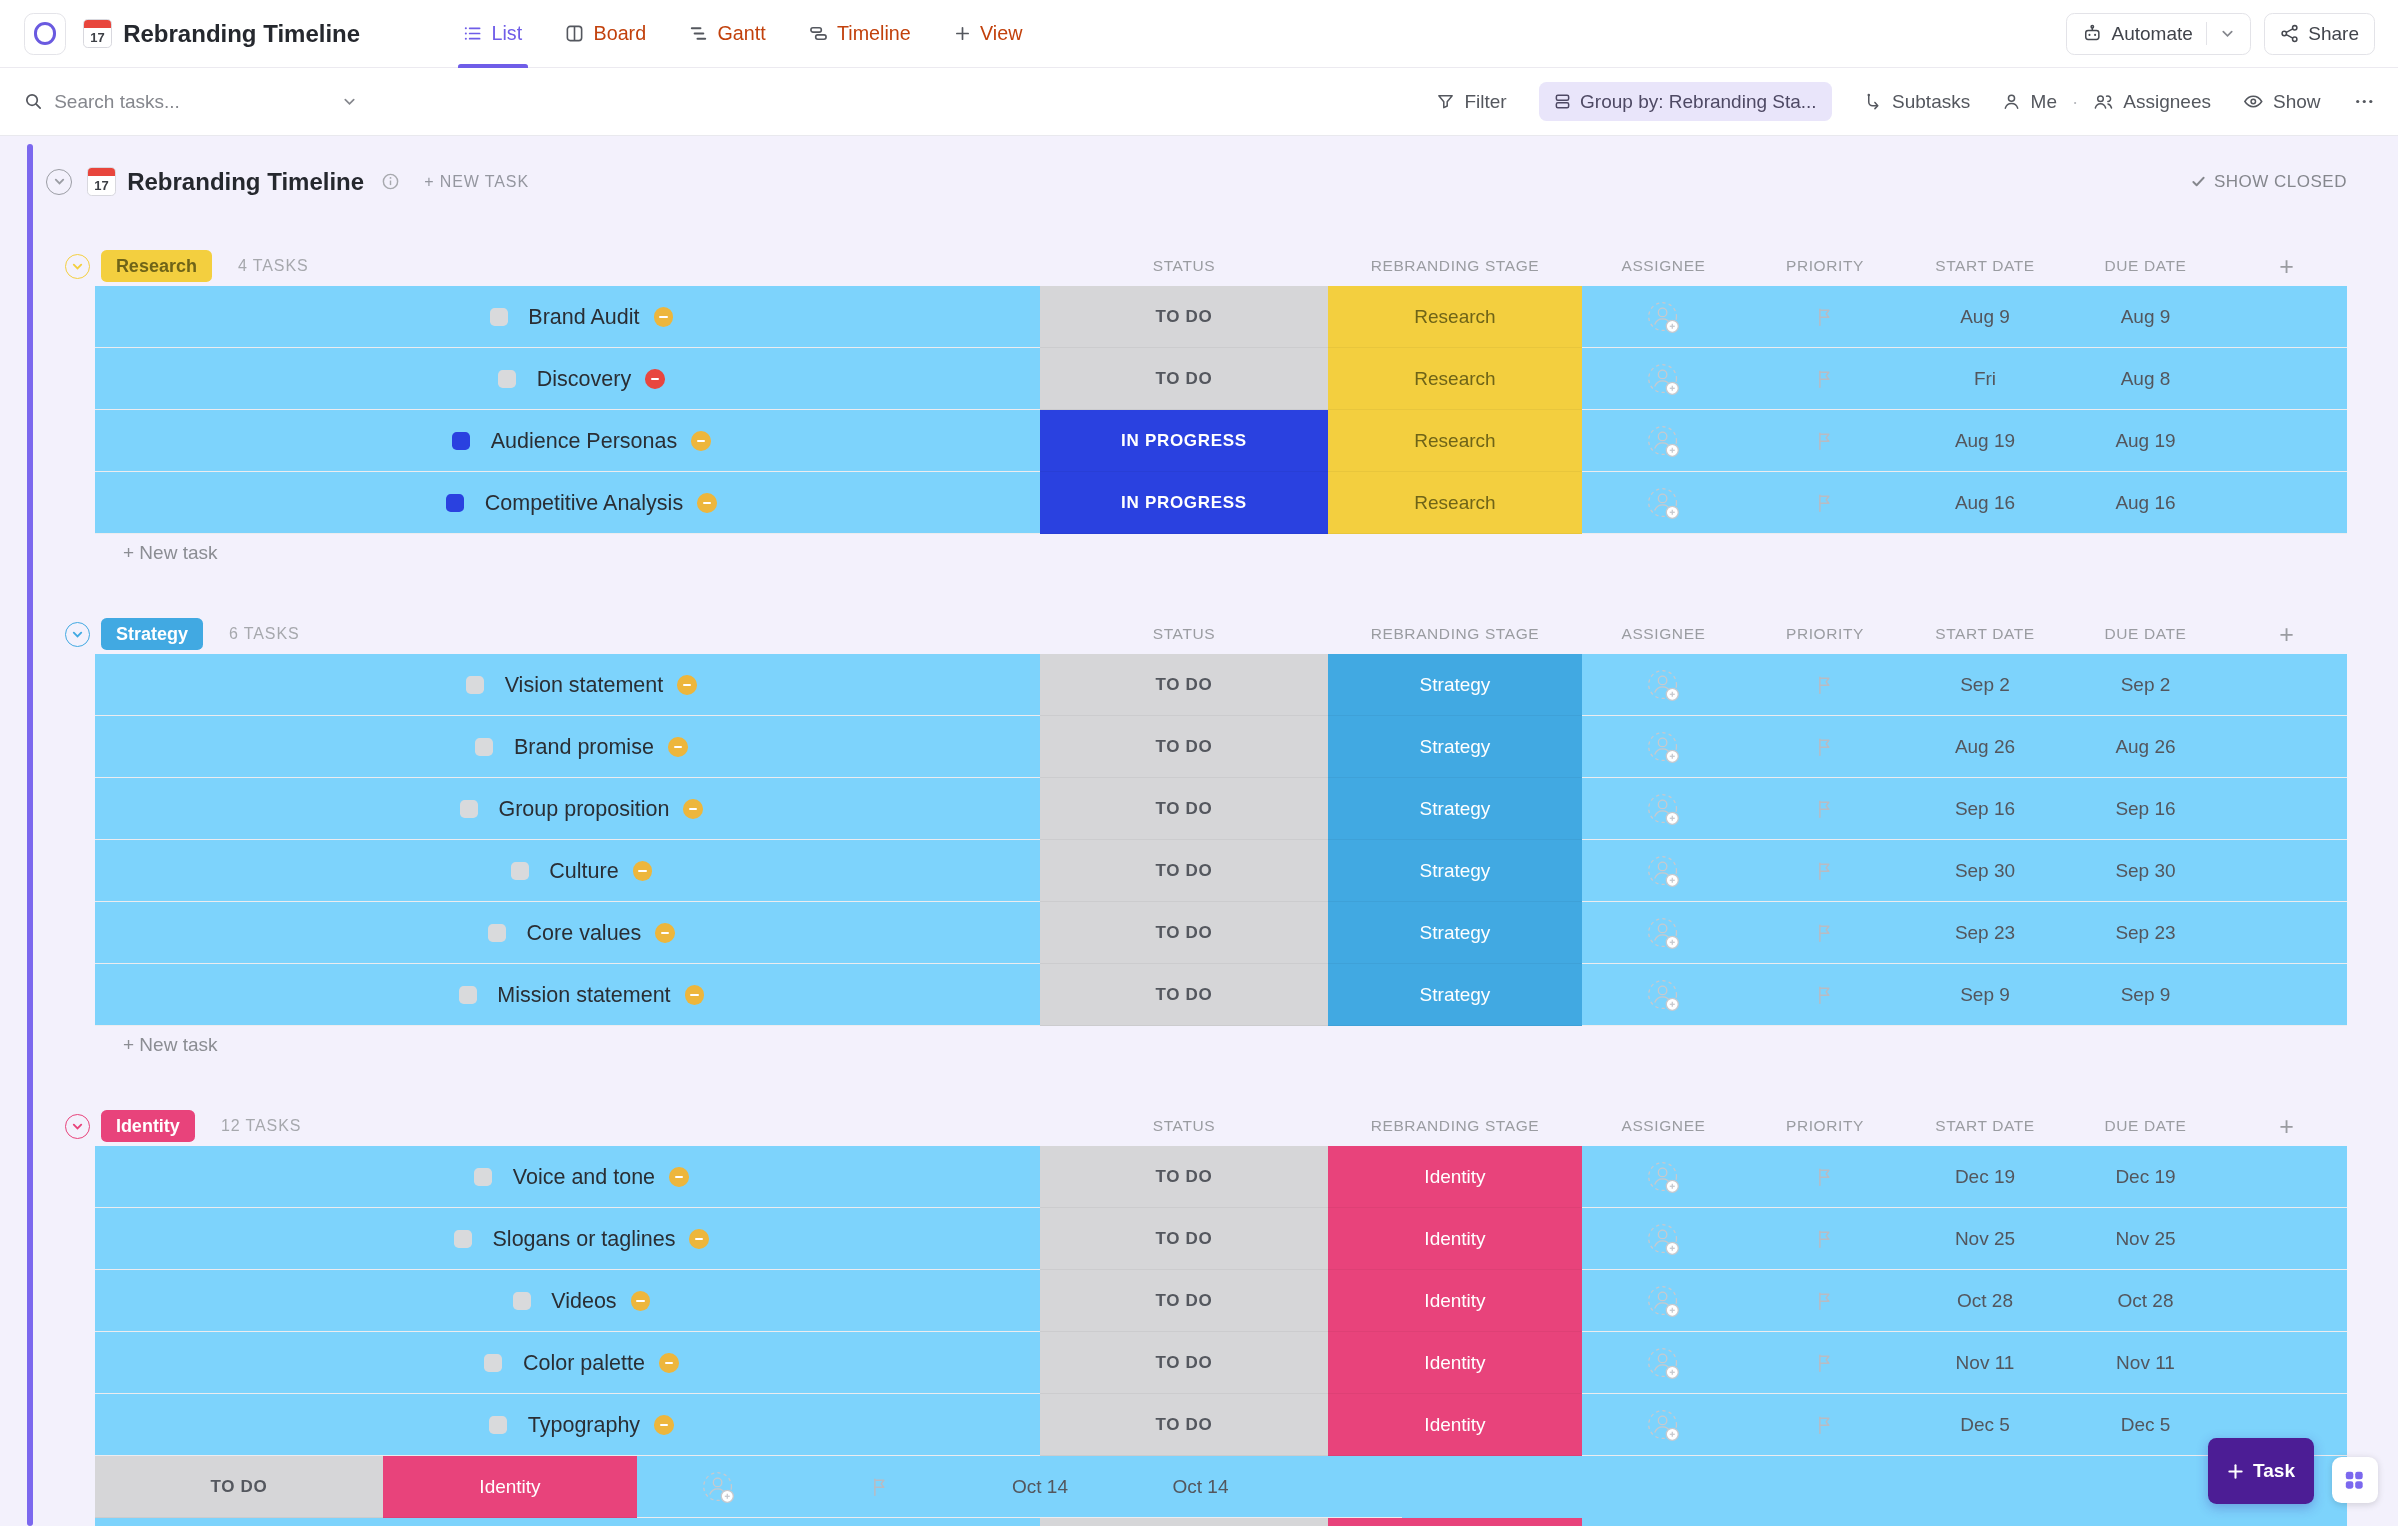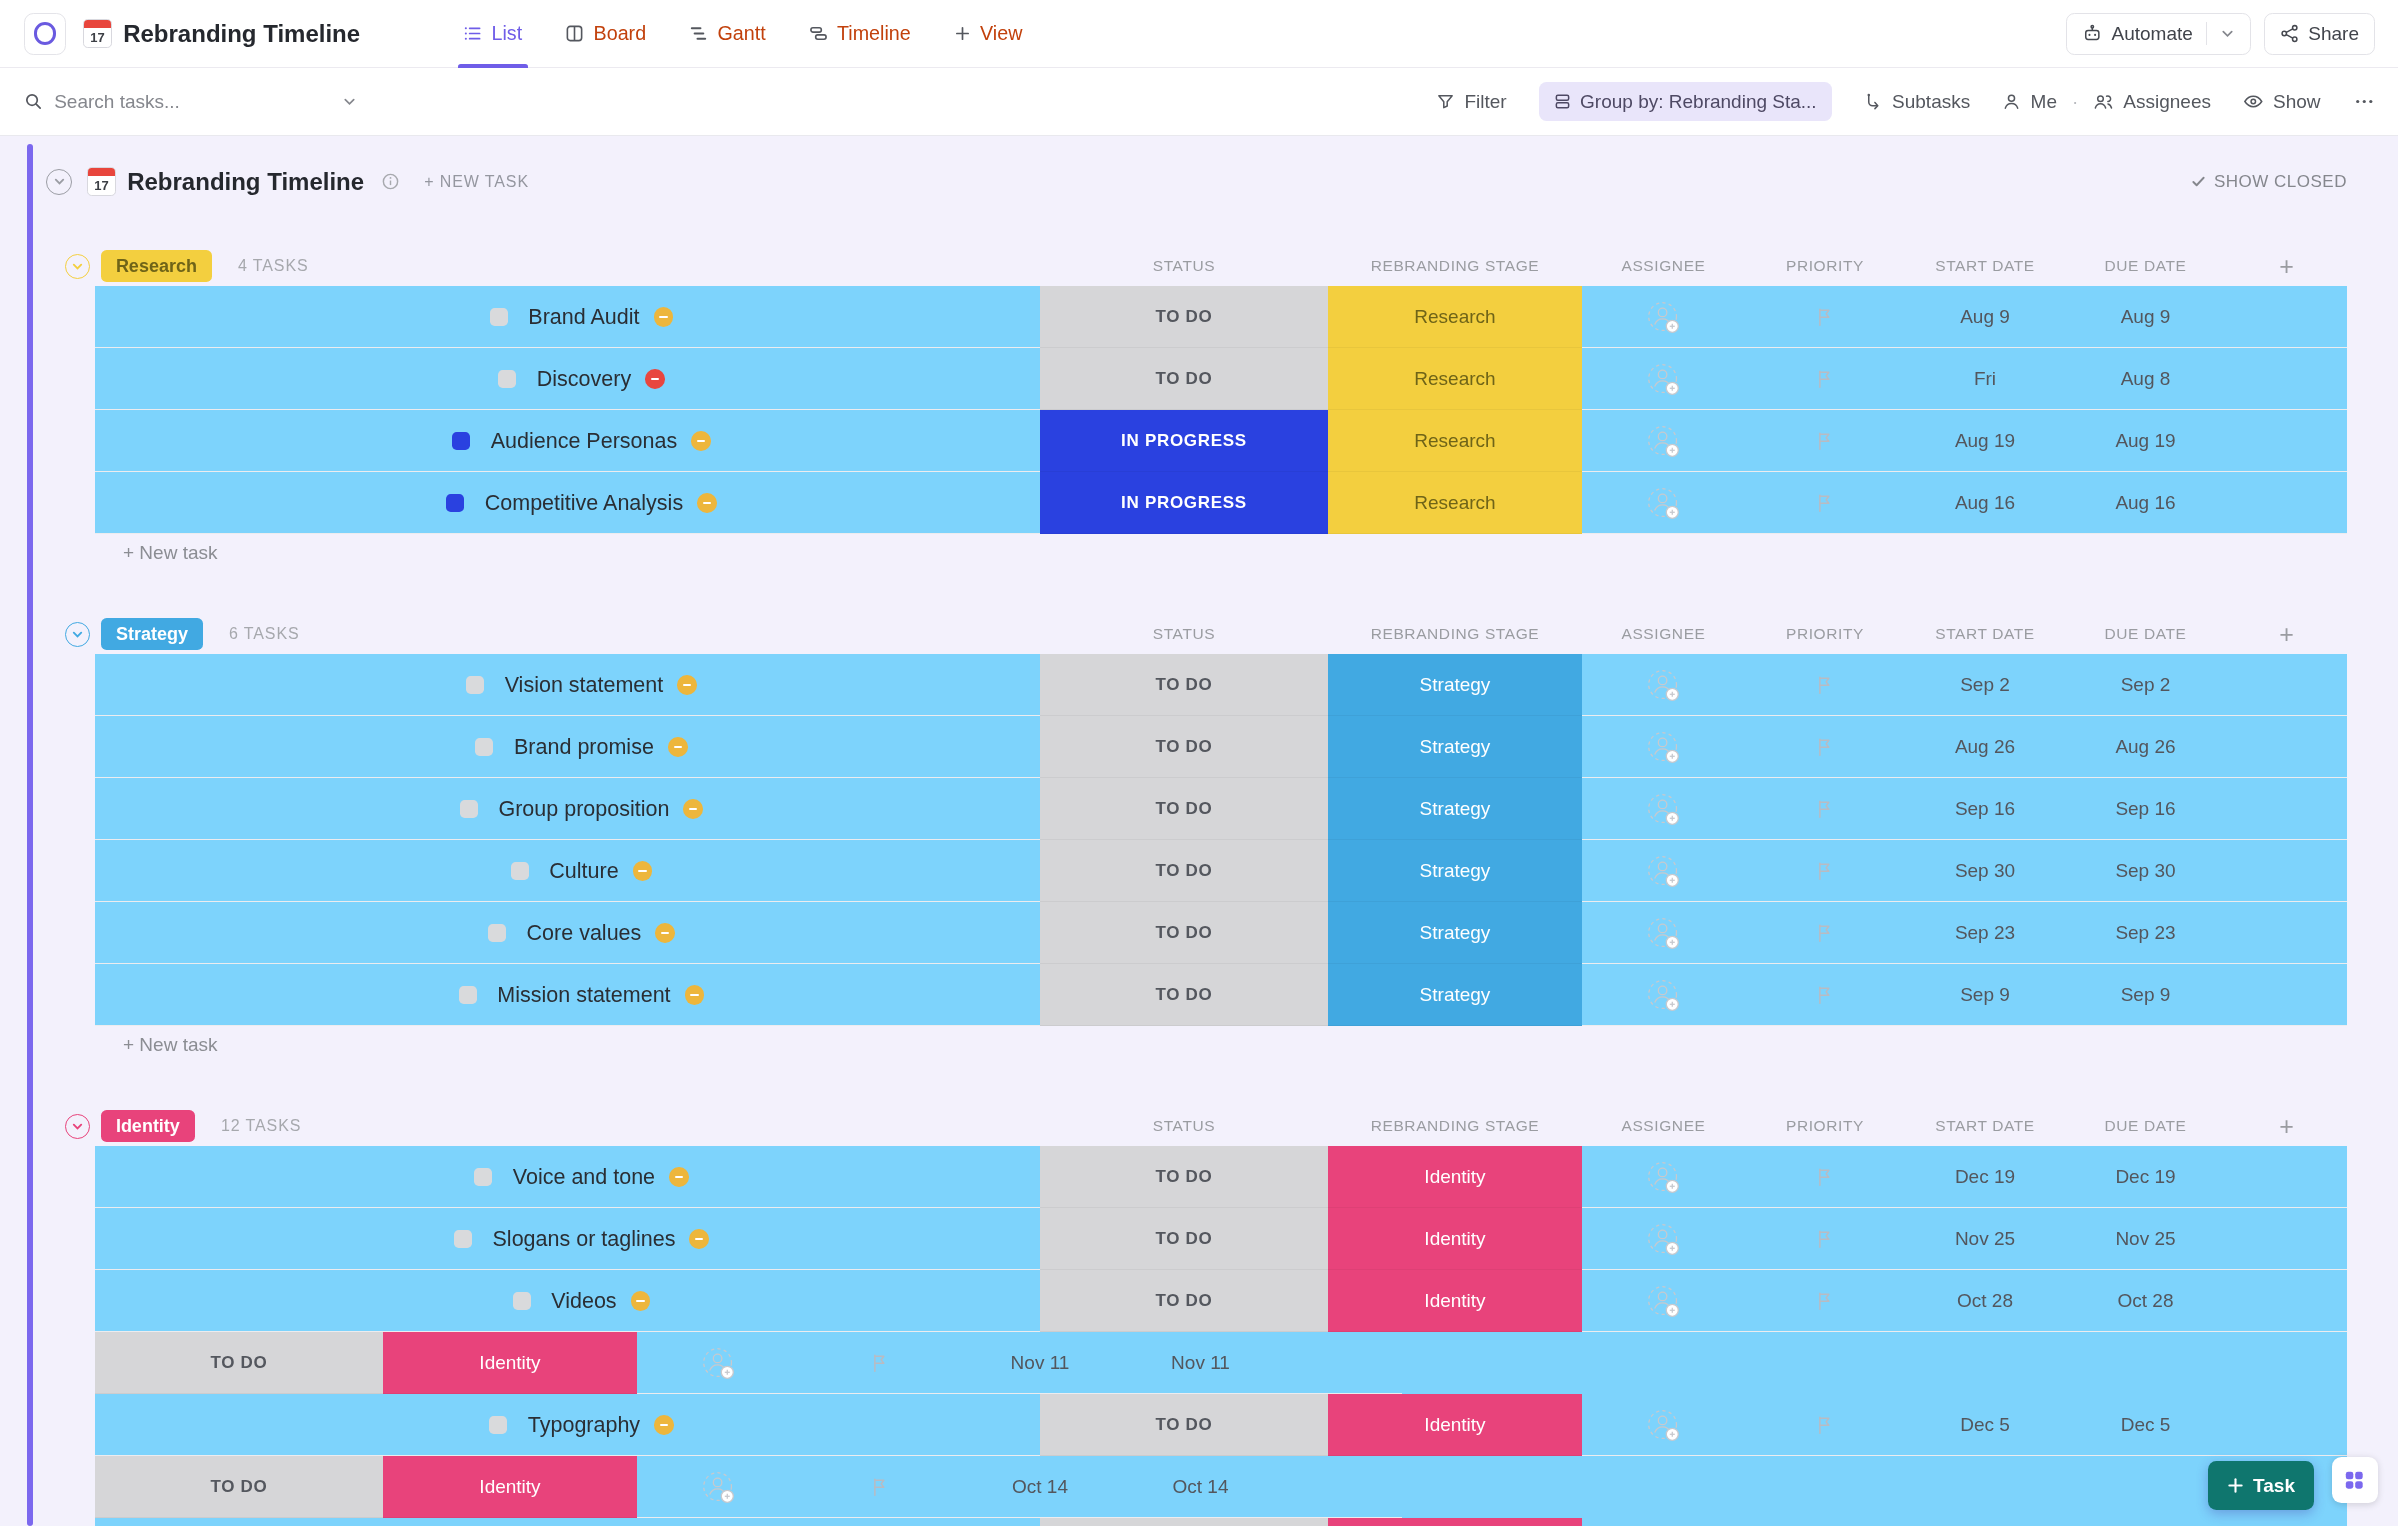--- a/index.html
+++ b/index.html
@@ -87,22 +87,22 @@
   .tag-dot { width:19.7px; height:19.7px; border-radius:50%; margin-left:14px; flex:none;
     display:flex; align-items:center; justify-content:center; cursor:pointer; }
   .tag-dot i { display:block; width:8.4px; height:2.8px; background:#fff; border-radius:1.9px; }
   .status-cell { font-size:17px; font-weight:600; letter-spacing:0.7px; cursor:pointer; }
   .stage-cell { font-size:19px; font-weight:500; cursor:pointer; }
   .date-cell { font-size:19px; color:#53565d; cursor:pointer; }
   .add-task { height:37px; display:flex; align-items:center; margin-left:34px; padding-left:28px;
     font-size:19px; color:#8b8d93; cursor:pointer; }
 
   
-  .fab-task { position:absolute; right:85px; bottom:17px; height:49px; padding:0 19px;
-    background:#0f766e; border-radius:8.4px; color:#fff; display:flex; align-items:center; gap:9.4px;
+  .fab-task { position:absolute; right:85px; bottom:23px; height:66px; padding:0 19px;
+    background:#4c1d95; border-radius:8.4px; color:#fff; display:flex; align-items:center; gap:9.4px;
     font-size:19px; font-weight:600; box-shadow:0 3.7px 11.2px rgba(60,40,160,0.3); cursor:pointer; z-index:10; }
   .fab-grid { position:absolute; right:21.5px; bottom:24px; width:46px; height:46px; background:#fff;
     border-radius:9.4px; display:flex; align-items:center; justify-content:center;
     box-shadow:0 1.9px 7.5px rgba(0,0,0,0.14); cursor:pointer; z-index:10; }
 
   svg { flex:none; display:block; }
 </style>
 </head>
 <body>
 
@@ -739,20 +739,27 @@
       <svg width="19" height="20.6" viewBox="0 0 20 22" fill="none" stroke="#b9bbc2" stroke-width="1.6" stroke-linecap="round" stroke-linejoin="round">
                 <line x1="4" y1="2.5" x2="4" y2="19.5"></line>
                 <path d="M4 3.5h9.5l-2.8 3.8 2.8 3.7H4"></path>
               </svg>
     </div>
     <div class="col col-start date-cell b">Oct 28</div>
     <div class="col col-due date-cell b">Oct 28</div>
     <div class="col col-end b"></div>
   </div>
           <div class="row">
+    <div class="col col-task b">
+      <span class="checkbox"></span>
+      <span class="task-name">Color palette</span>
+      <span class="tag-dot" style="background: rgb(237, 182, 60);">
+                <i></i>
+              </span>
+    </div>
     <div class="col col-status status-cell" style="background: rgb(214, 214, 216); color: rgb(84, 87, 94);">TO DO</div>
     <div class="col col-stage stage-cell" style="background: rgb(232, 67, 123); color: rgb(255, 255, 255);">Identity</div>
     <div class="col col-assignee b">
       <svg width="37" height="37" viewBox="0 0 40 40" fill="none" stroke="#c7c9ce" stroke-width="1.4">
                 <circle cx="19" cy="19" r="15" stroke-dasharray="3.5 3.5"></circle>
                 <circle cx="19" cy="14.5" r="4.6"></circle>
                 <path d="M10.5 27.5c1.7-4 4.8-6 8.5-6s6.8 2 8.5 6"></path>
                 <circle cx="29.5" cy="29.5" r="6.5" fill="#fff"></circle>
                 <line x1="29.5" y1="26.8" x2="29.5" y2="32.2"></line>
                 <line x1="26.8" y1="29.5" x2="32.2" y2="29.5"></line>

